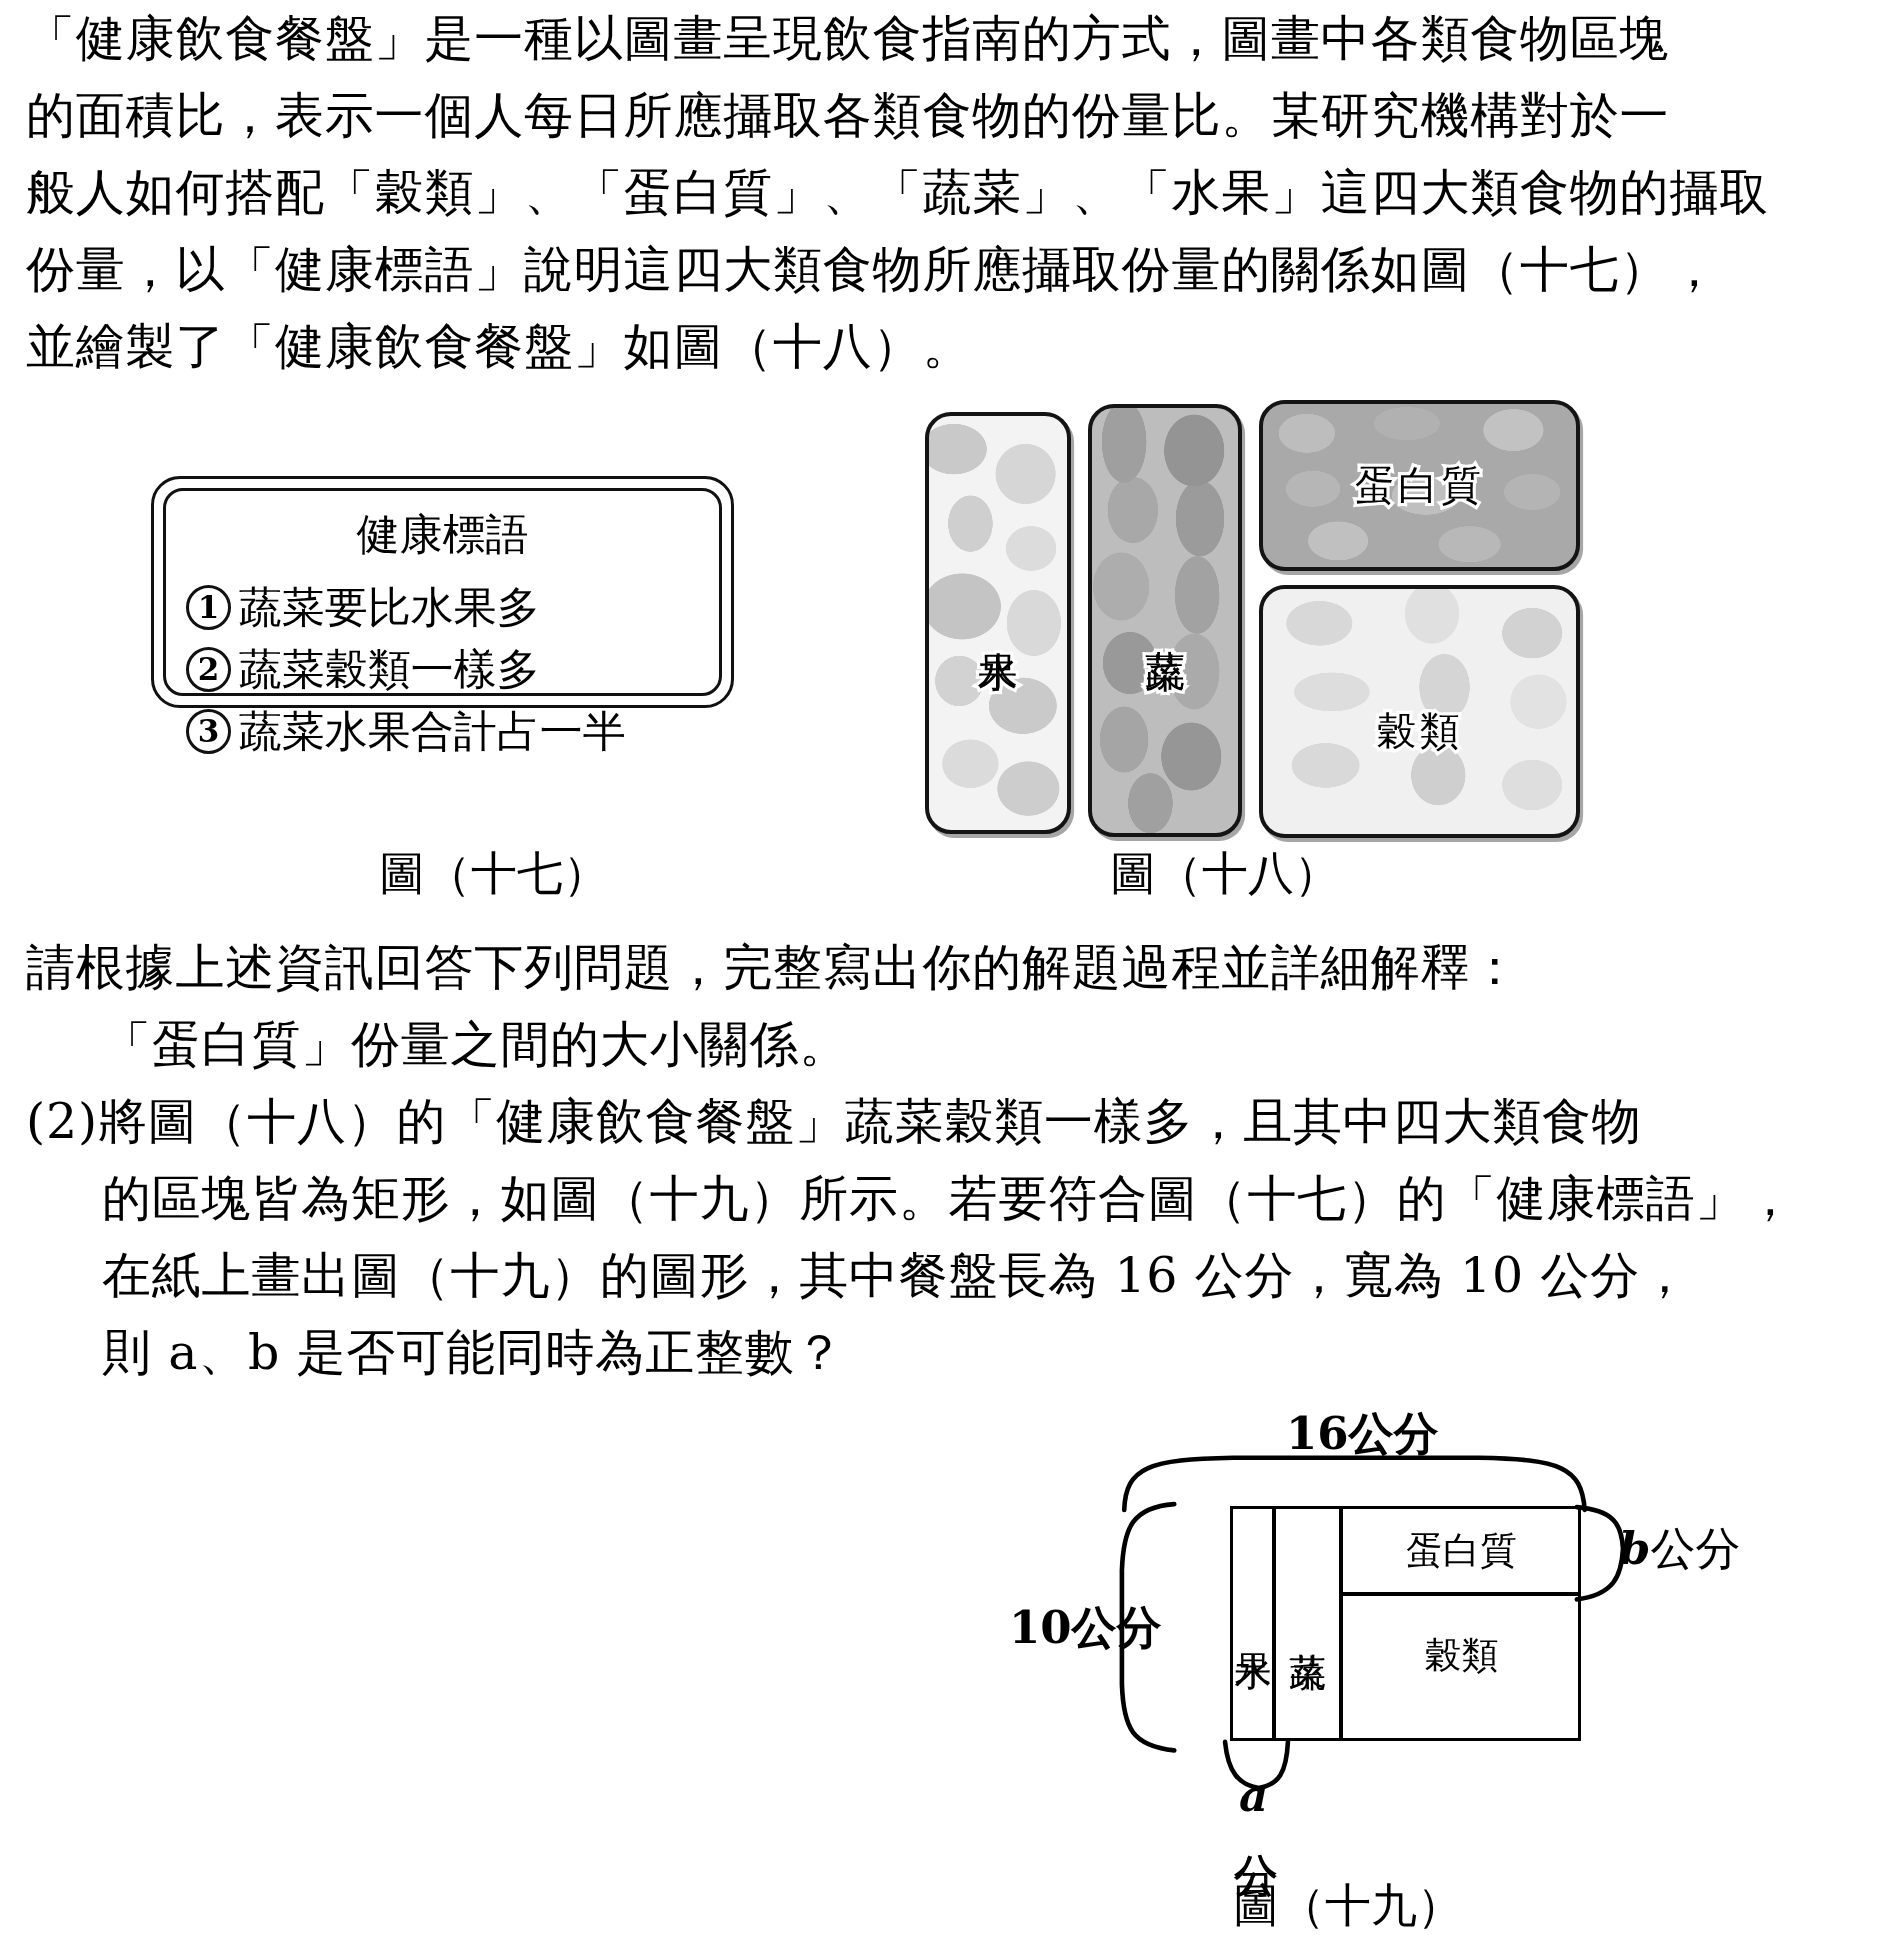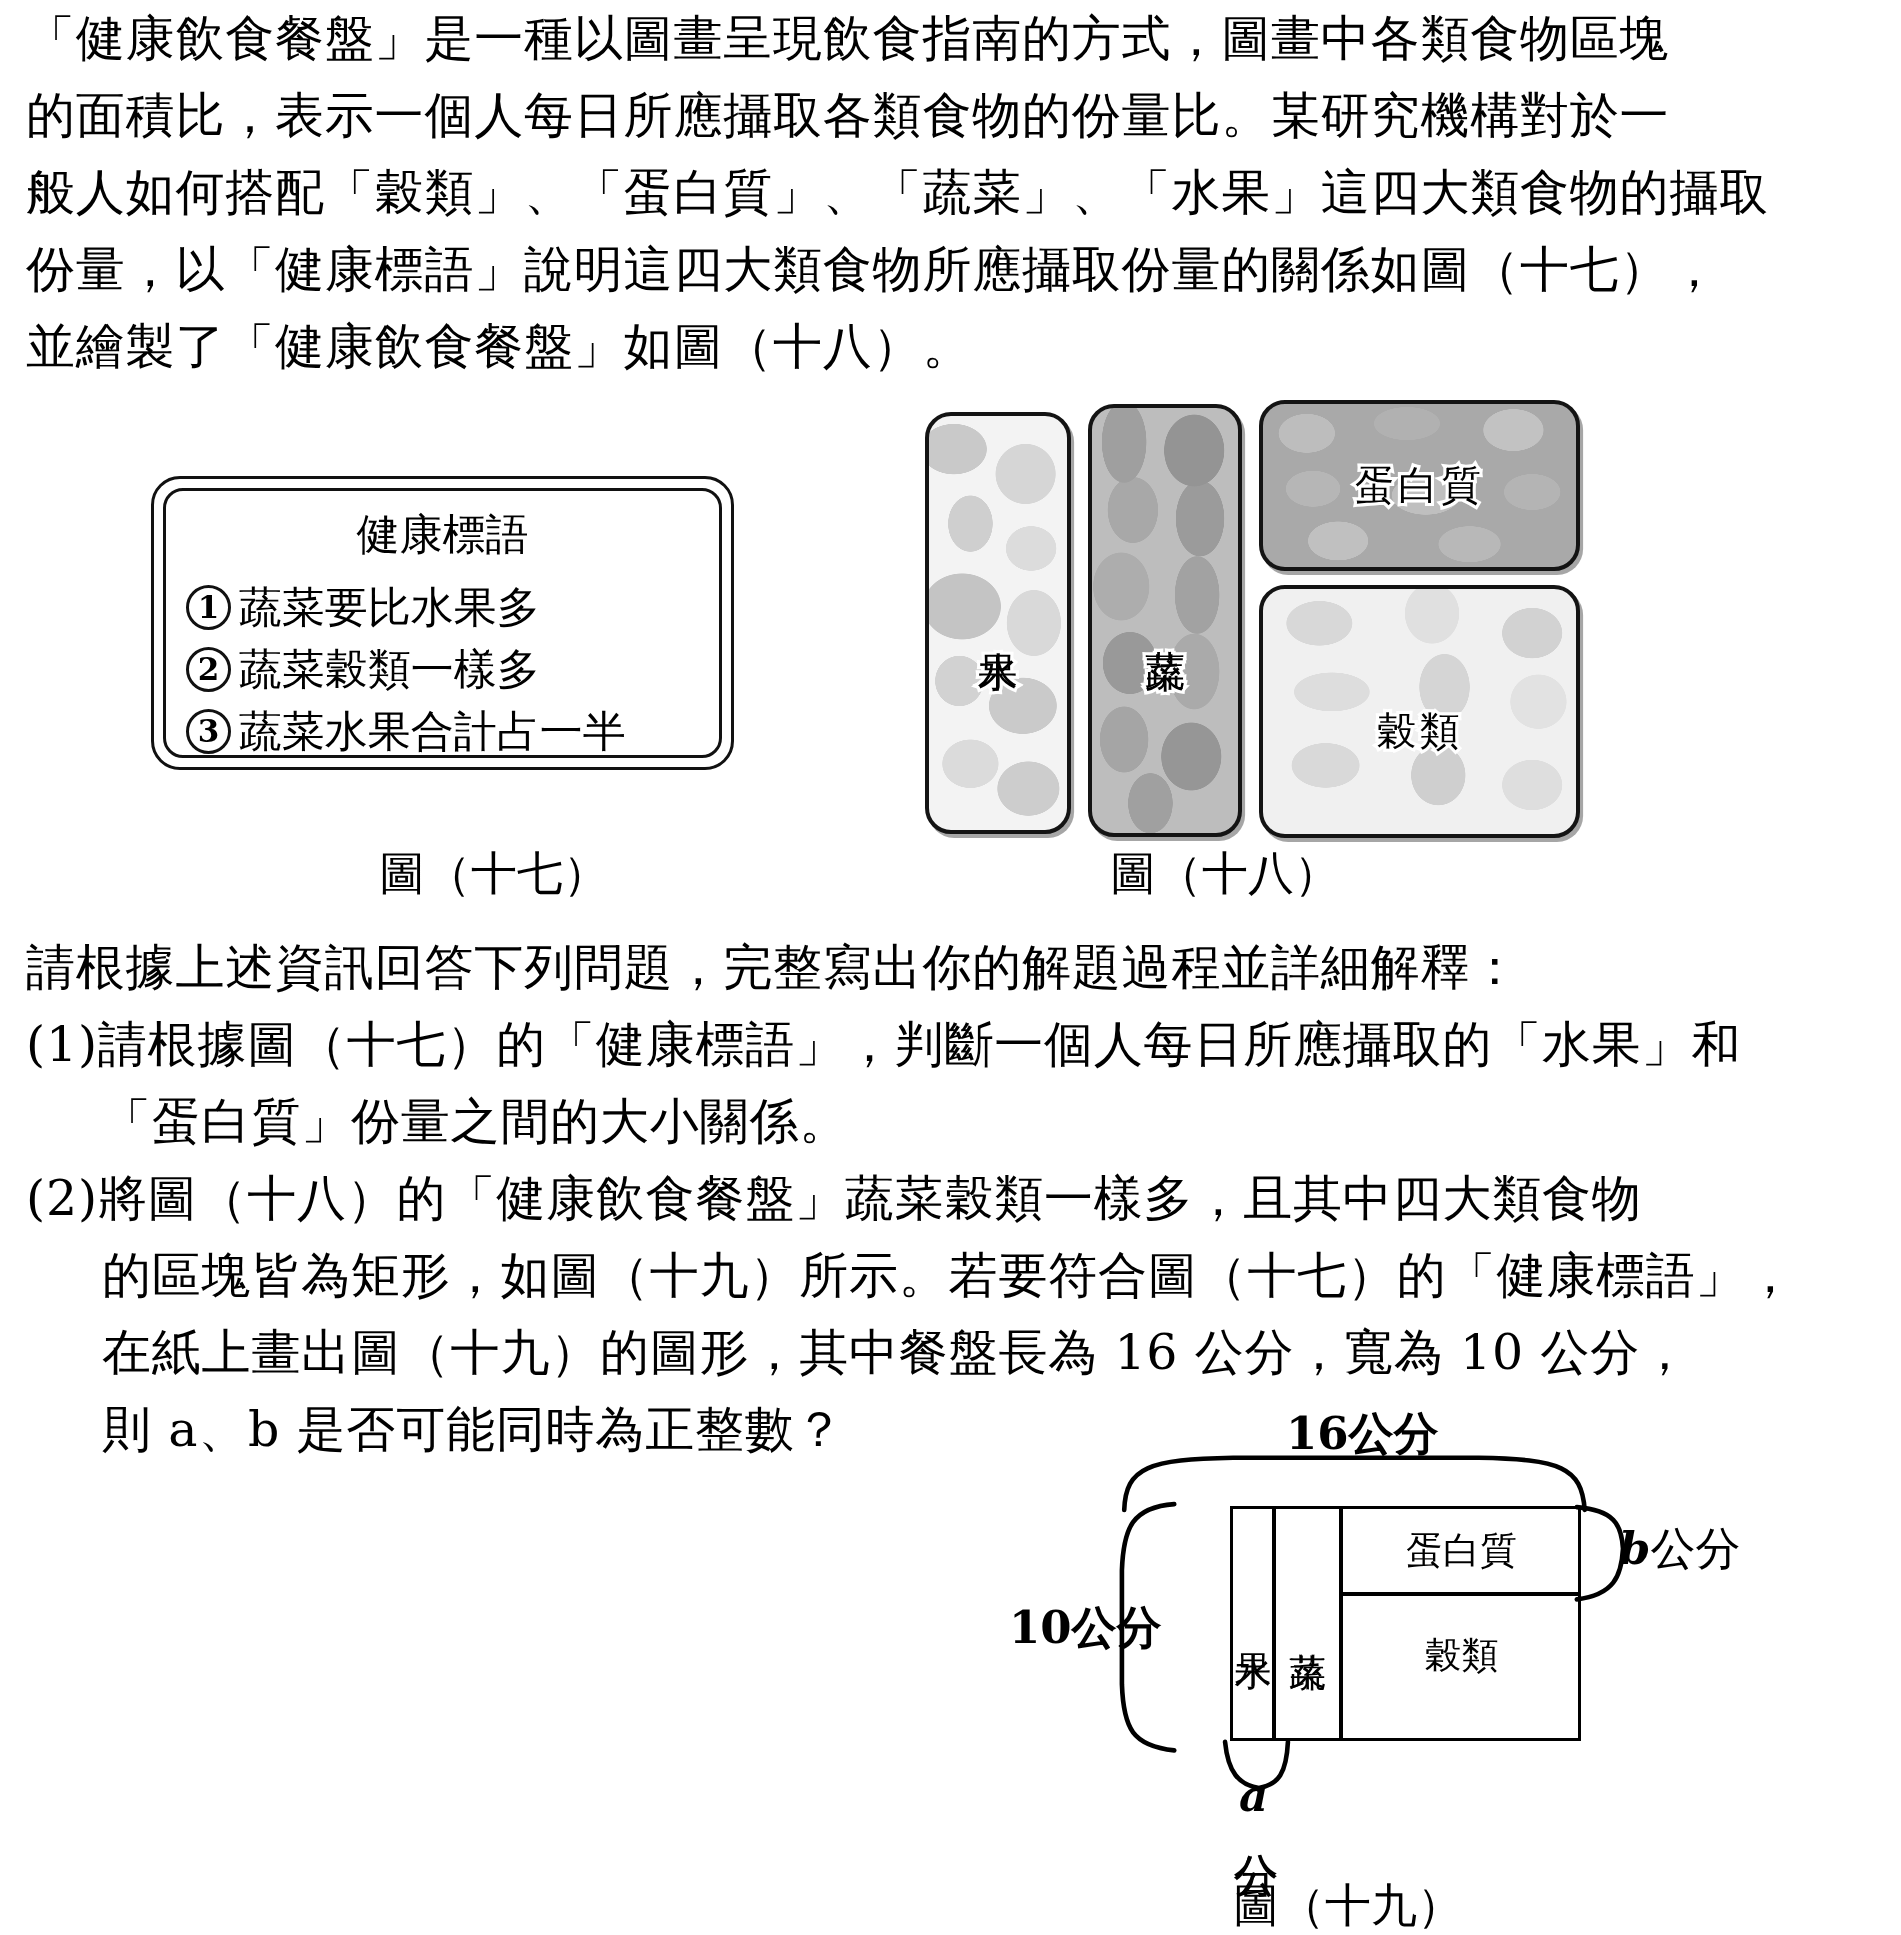--- a/index.html
+++ b/index.html
@@ -23,21 +23,21 @@
     font-size:49px;
     line-height:77px;
     letter-spacing:0.8px;
   }
   .pline{white-space:nowrap;height:77px;}
 
   
   .fig17{
     position:absolute;
     left:151px; top:476px;
-    width:583px; height:294px;
+    width:583px; height:232px;
   }
   .slogan-outer{
     position:absolute;inset:0;
     border:3.9px solid #111;
     border-radius:29px;
     background:#fff;
     box-sizing:border-box;
   }
   .slogan-inner{
     position:absolute;
@@ -274,23 +274,20 @@
     </div>
     <div class="tile pat-grain" style="left:342px;top:190px;width:321px;height:253px;">
       <span class="hlabel" style="top:58%;">穀類</span>
     </div>
   </div>
   <div class="caption" style="left:1110px;top:848px;">圖（十八）</div>
 
   <div class="prose" style="top:929px;">
     <div class="pline">請根據上述資訊回答下列問題，完整寫出你的解題過程並詳細解釋：</div>
 
-    <div class="pline">
-      <span>(1)</span><span>請根據圖（十七）的「健康標語」，判斷一個人每日所應攝取的「水果」和</span>
-    </div>
     <div class="pline" style="padding-left:76px;">「蛋白質」份量之間的大小關係。</div>
 
     <div class="pline">
       <span>(2)</span><span>將圖（十八）的「健康飲食餐盤」蔬菜穀類一樣多，且其中四大類食物</span>
     </div>
     <div class="pline" style="padding-left:76px;">的區塊皆為矩形，如圖（十九）所示。若要符合圖（十七）的「健康標語」，</div>
     <div class="pline" style="padding-left:76px;">在紙上畫出圖（十九）的圖形，其中餐盤長為 16 公分，寬為 10 公分，</div>
     <div class="pline" style="padding-left:76px;">則 a、b 是否可能同時為正整數？</div>
   </div>
 

